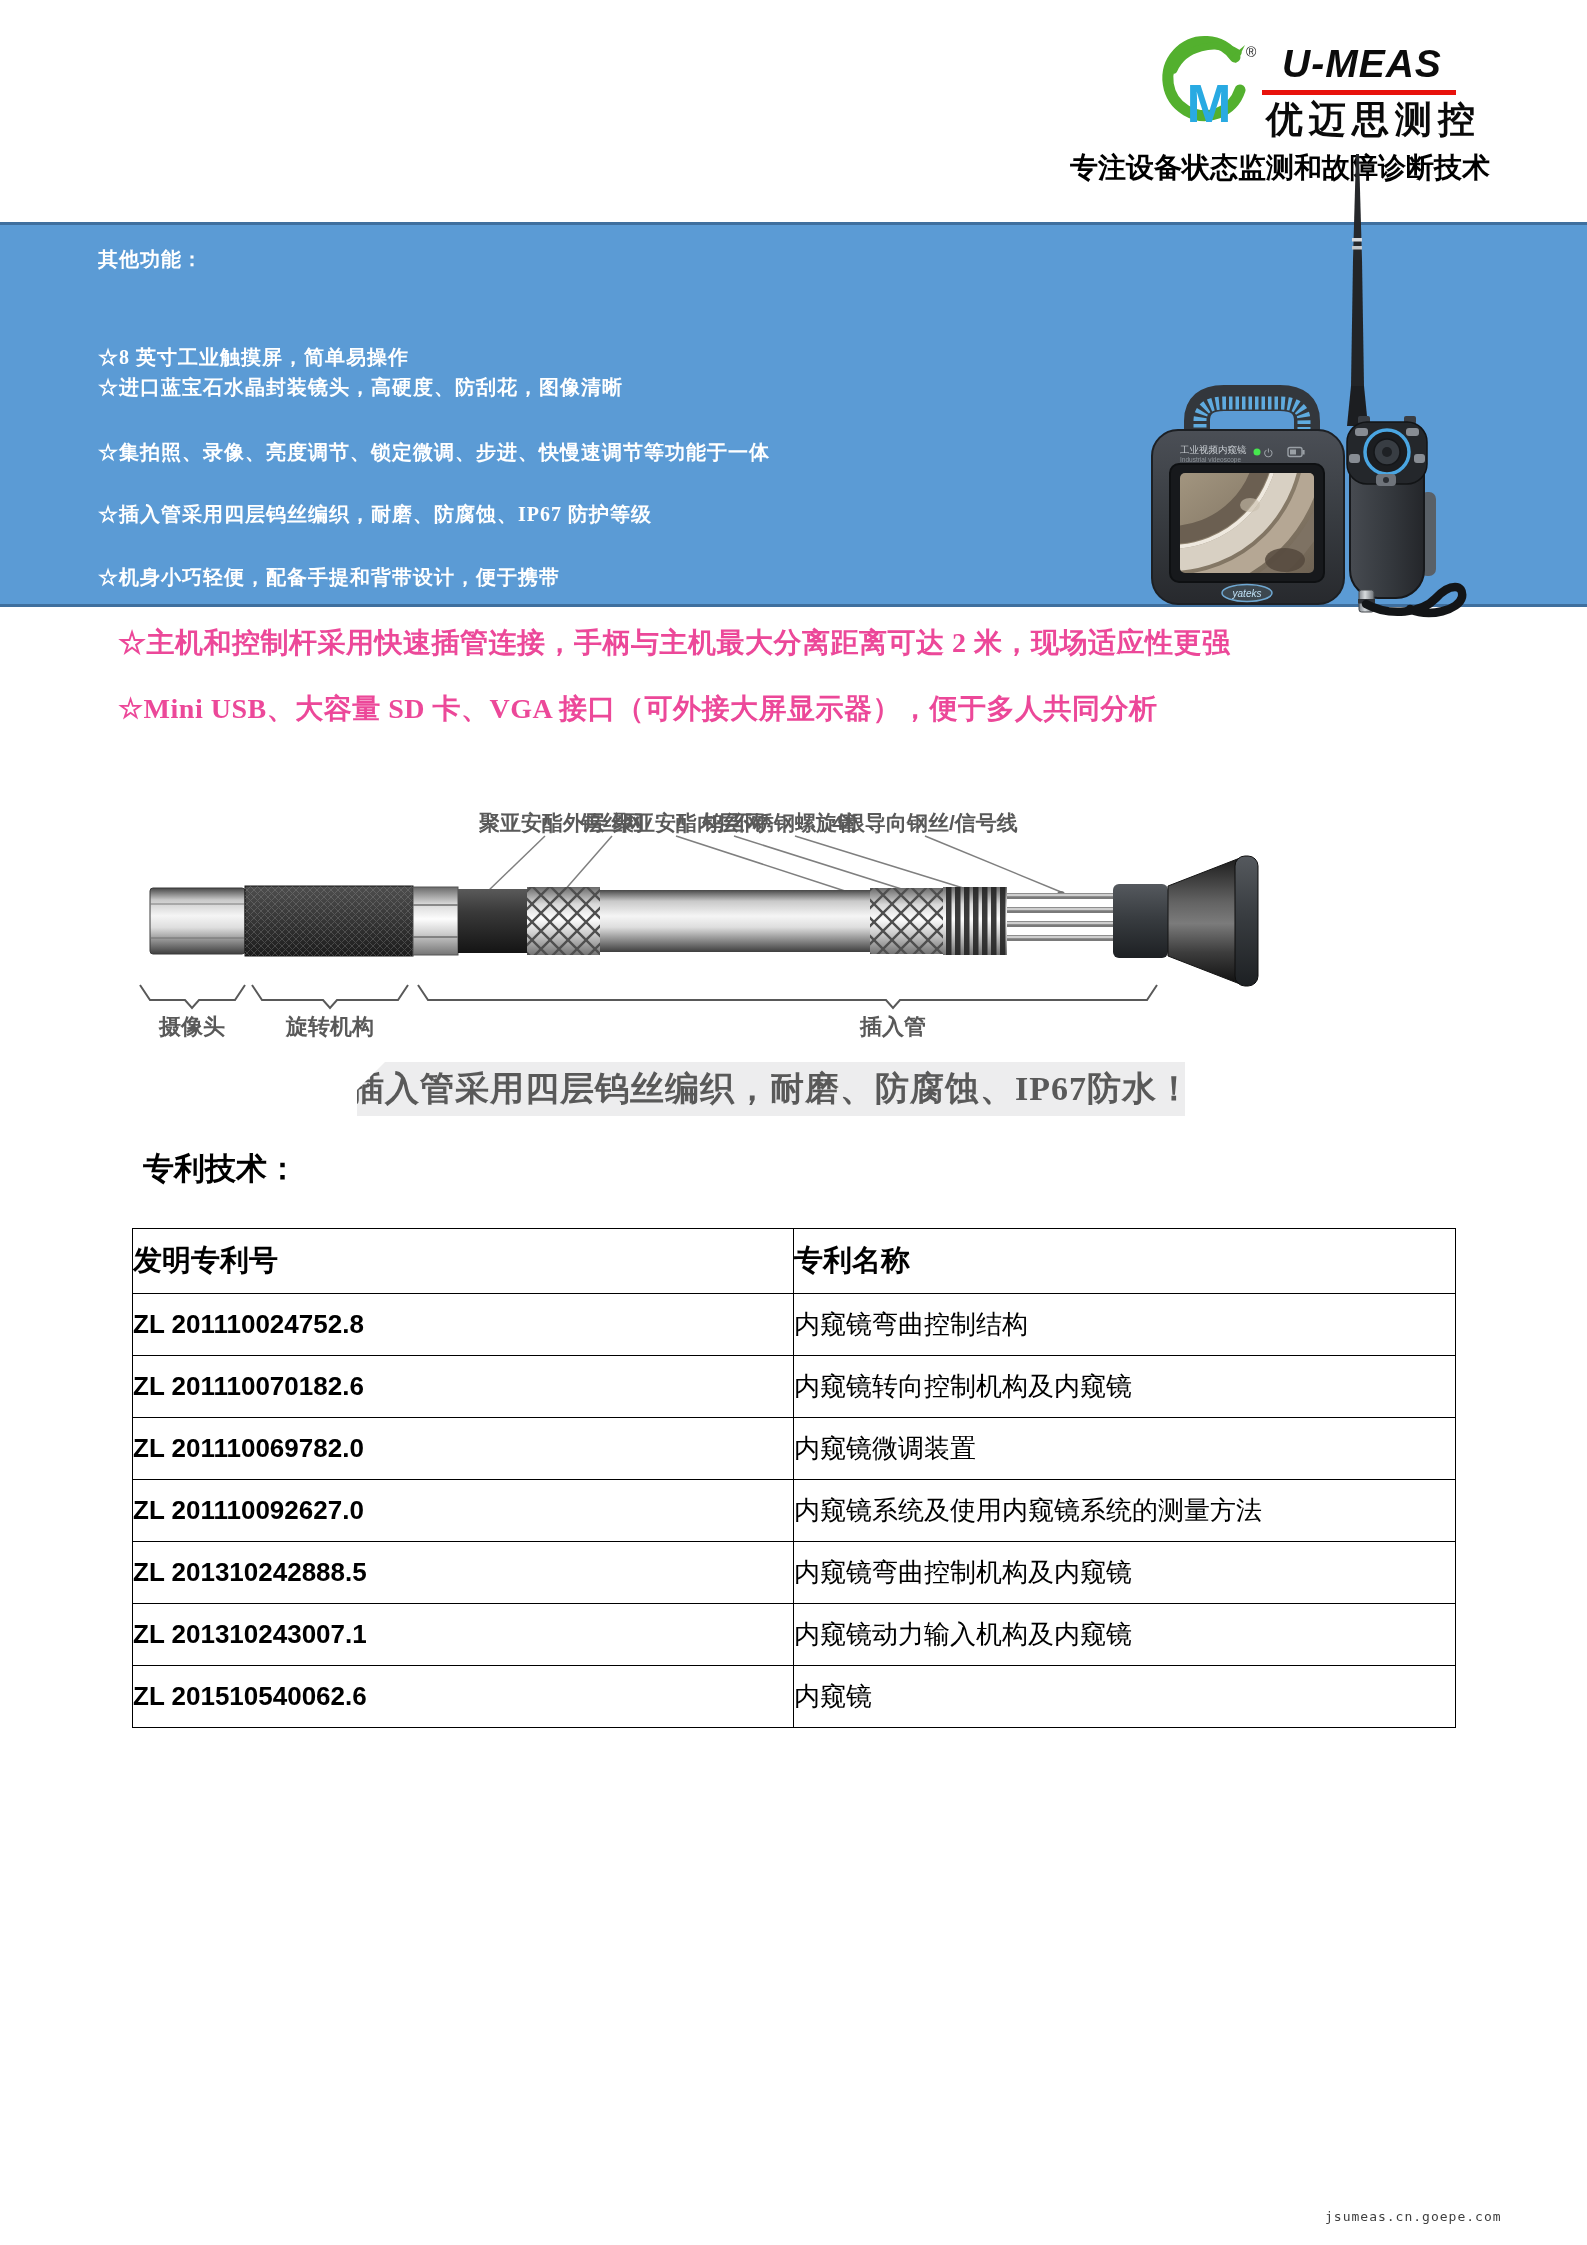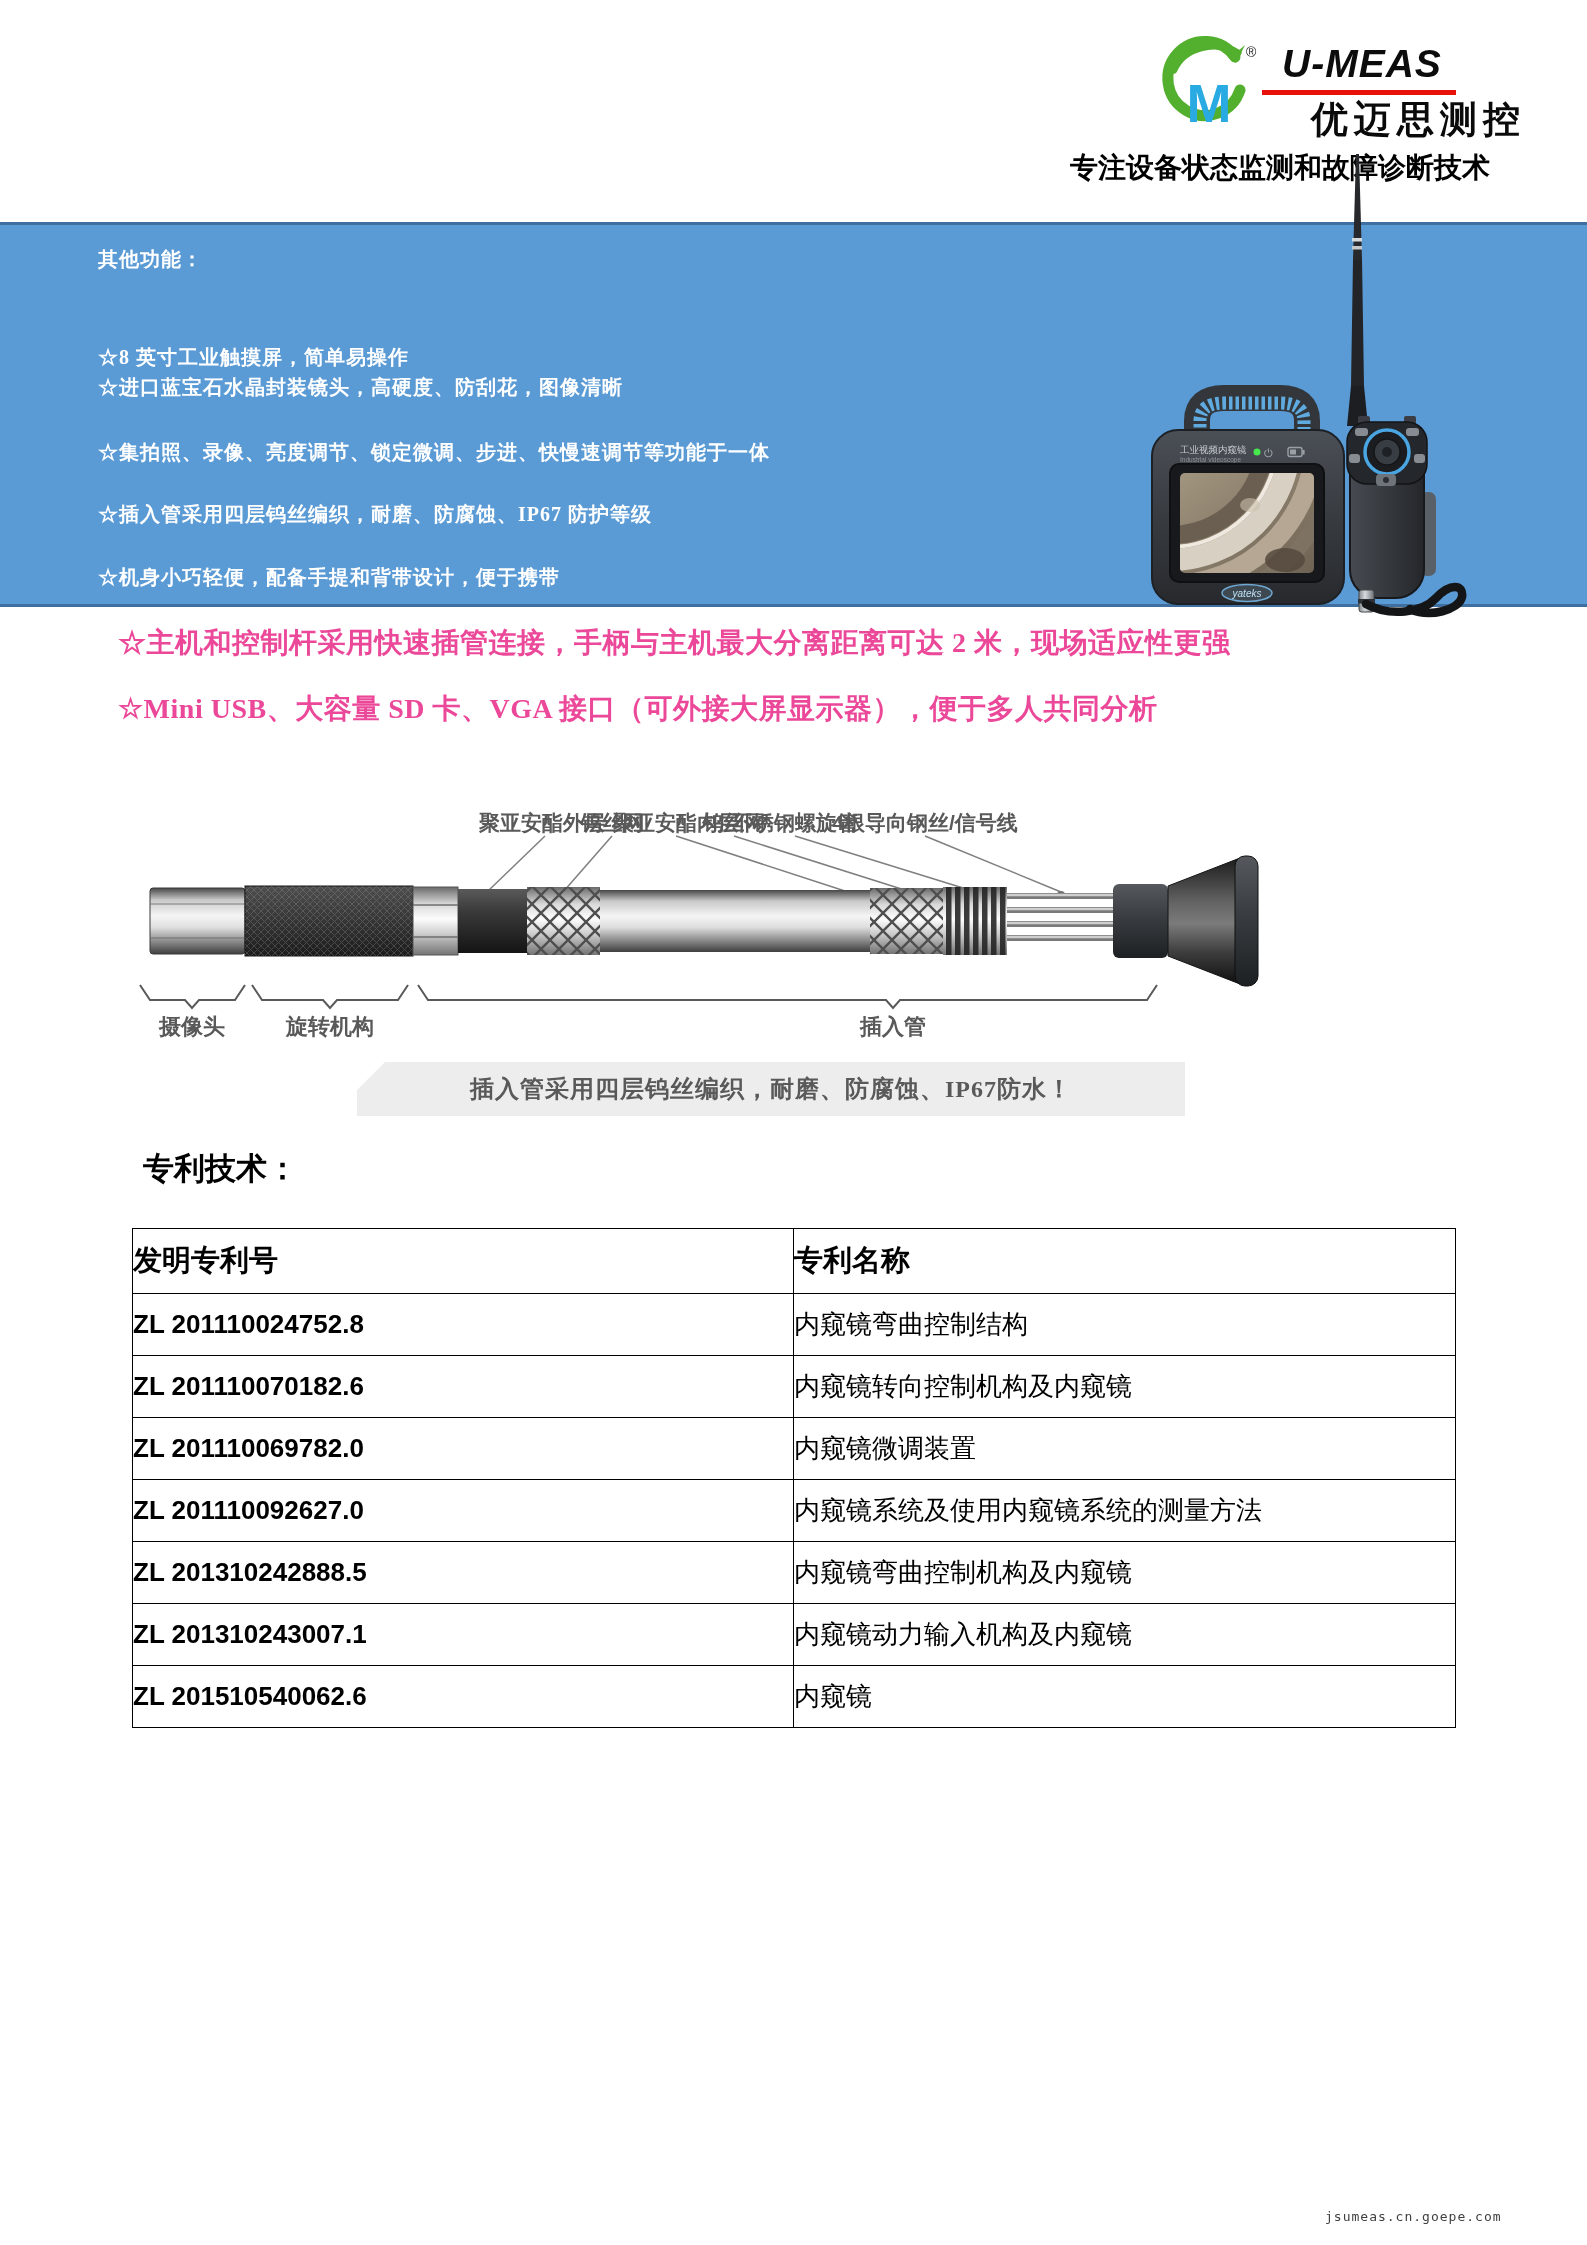--- a/index.html
+++ b/index.html
@@ -4,32 +4,32 @@
 <style>
   html,body{margin:0;padding:0;background:#888;}
   #page{position:relative;width:1587px;height:2245px;background:#ffffff;overflow:hidden;
         font-family:"Liberation Serif","DejaVu Serif",serif;}
   .abs{position:absolute;white-space:nowrap;}
   
   .brand-en{left:1282px;top:42px;font-family:"Liberation Sans","DejaVu Sans",sans-serif;
             font-style:italic;font-weight:800;font-size:39px;letter-spacing:1px;color:#0c0c0c;}
   .brand-rline{left:1262px;top:90px;width:194px;height:5px;background:#e8120c;}
   .brand-reg{left:1246px;top:44px;font-size:14px;color:#222;font-family:"Liberation Sans",sans-serif;}
-  .brand-cn{left:1266px;top:95px;font-size:37px;font-weight:600;letter-spacing:6px;color:#0a0a0a;margin-left:45px;}
+  .brand-cn{left:1266px;top:95px;font-size:37px;font-weight:600;letter-spacing:6px;color:#0a0a0a;}
   .tagline{left:1048px;top:149px;width:442px;text-align:right;font-size:28px;font-weight:600;color:#000;}
   
   .bluebox{left:0;top:222px;width:1587px;height:385px;background:#5b9bd5;
            border-top:3px solid #3f6f9e;border-bottom:3px solid #3f6f9e;box-sizing:border-box;}
   .bfeat{color:#ffffff;font-size:20px;font-weight:700;letter-spacing:1px;z-index:2;}
   .kfeat{color:#ec4899;font-size:28px;font-weight:600;letter-spacing:0.5px;z-index:2;}
   
   .caption{left:357px;top:1062px;width:828px;height:54px;background:#ededee;
            clip-path:polygon(28px 0,100% 0,100% 100%,0 100%,0 28px);
            display:flex;align-items:center;justify-content:center;
-           font-size:24px;font-weight:600;color:#595959;letter-spacing:1px;}
+           font-size:34px;font-weight:600;color:#595959;letter-spacing:1px;}
   .pat-heading{left:143px;top:1148px;font-size:31px;font-weight:600;color:#000;}
   
   .pat-table{position:absolute;left:132px;top:1228px;width:1323px;border-collapse:collapse;table-layout:fixed;}
   .pat-table td,.pat-table th{border:1.5px solid #000;text-align:left;vertical-align:middle;padding:0;}
   .pat-table th{height:64px;font-size:29px;font-weight:700;color:#000;
                 font-family:"Liberation Sans","DejaVu Sans",sans-serif;}
   .pat-table td{height:61px;font-size:26px;color:#000;}
   .pat-num{font-family:"Liberation Sans","DejaVu Sans",sans-serif;font-weight:600;}
   .pat-name{font-family:"Liberation Serif","DejaVu Serif",serif;font-weight:400;}
   .footer-url{left:1325px;top:2209px;font-family:"DejaVu Sans Mono",monospace;

